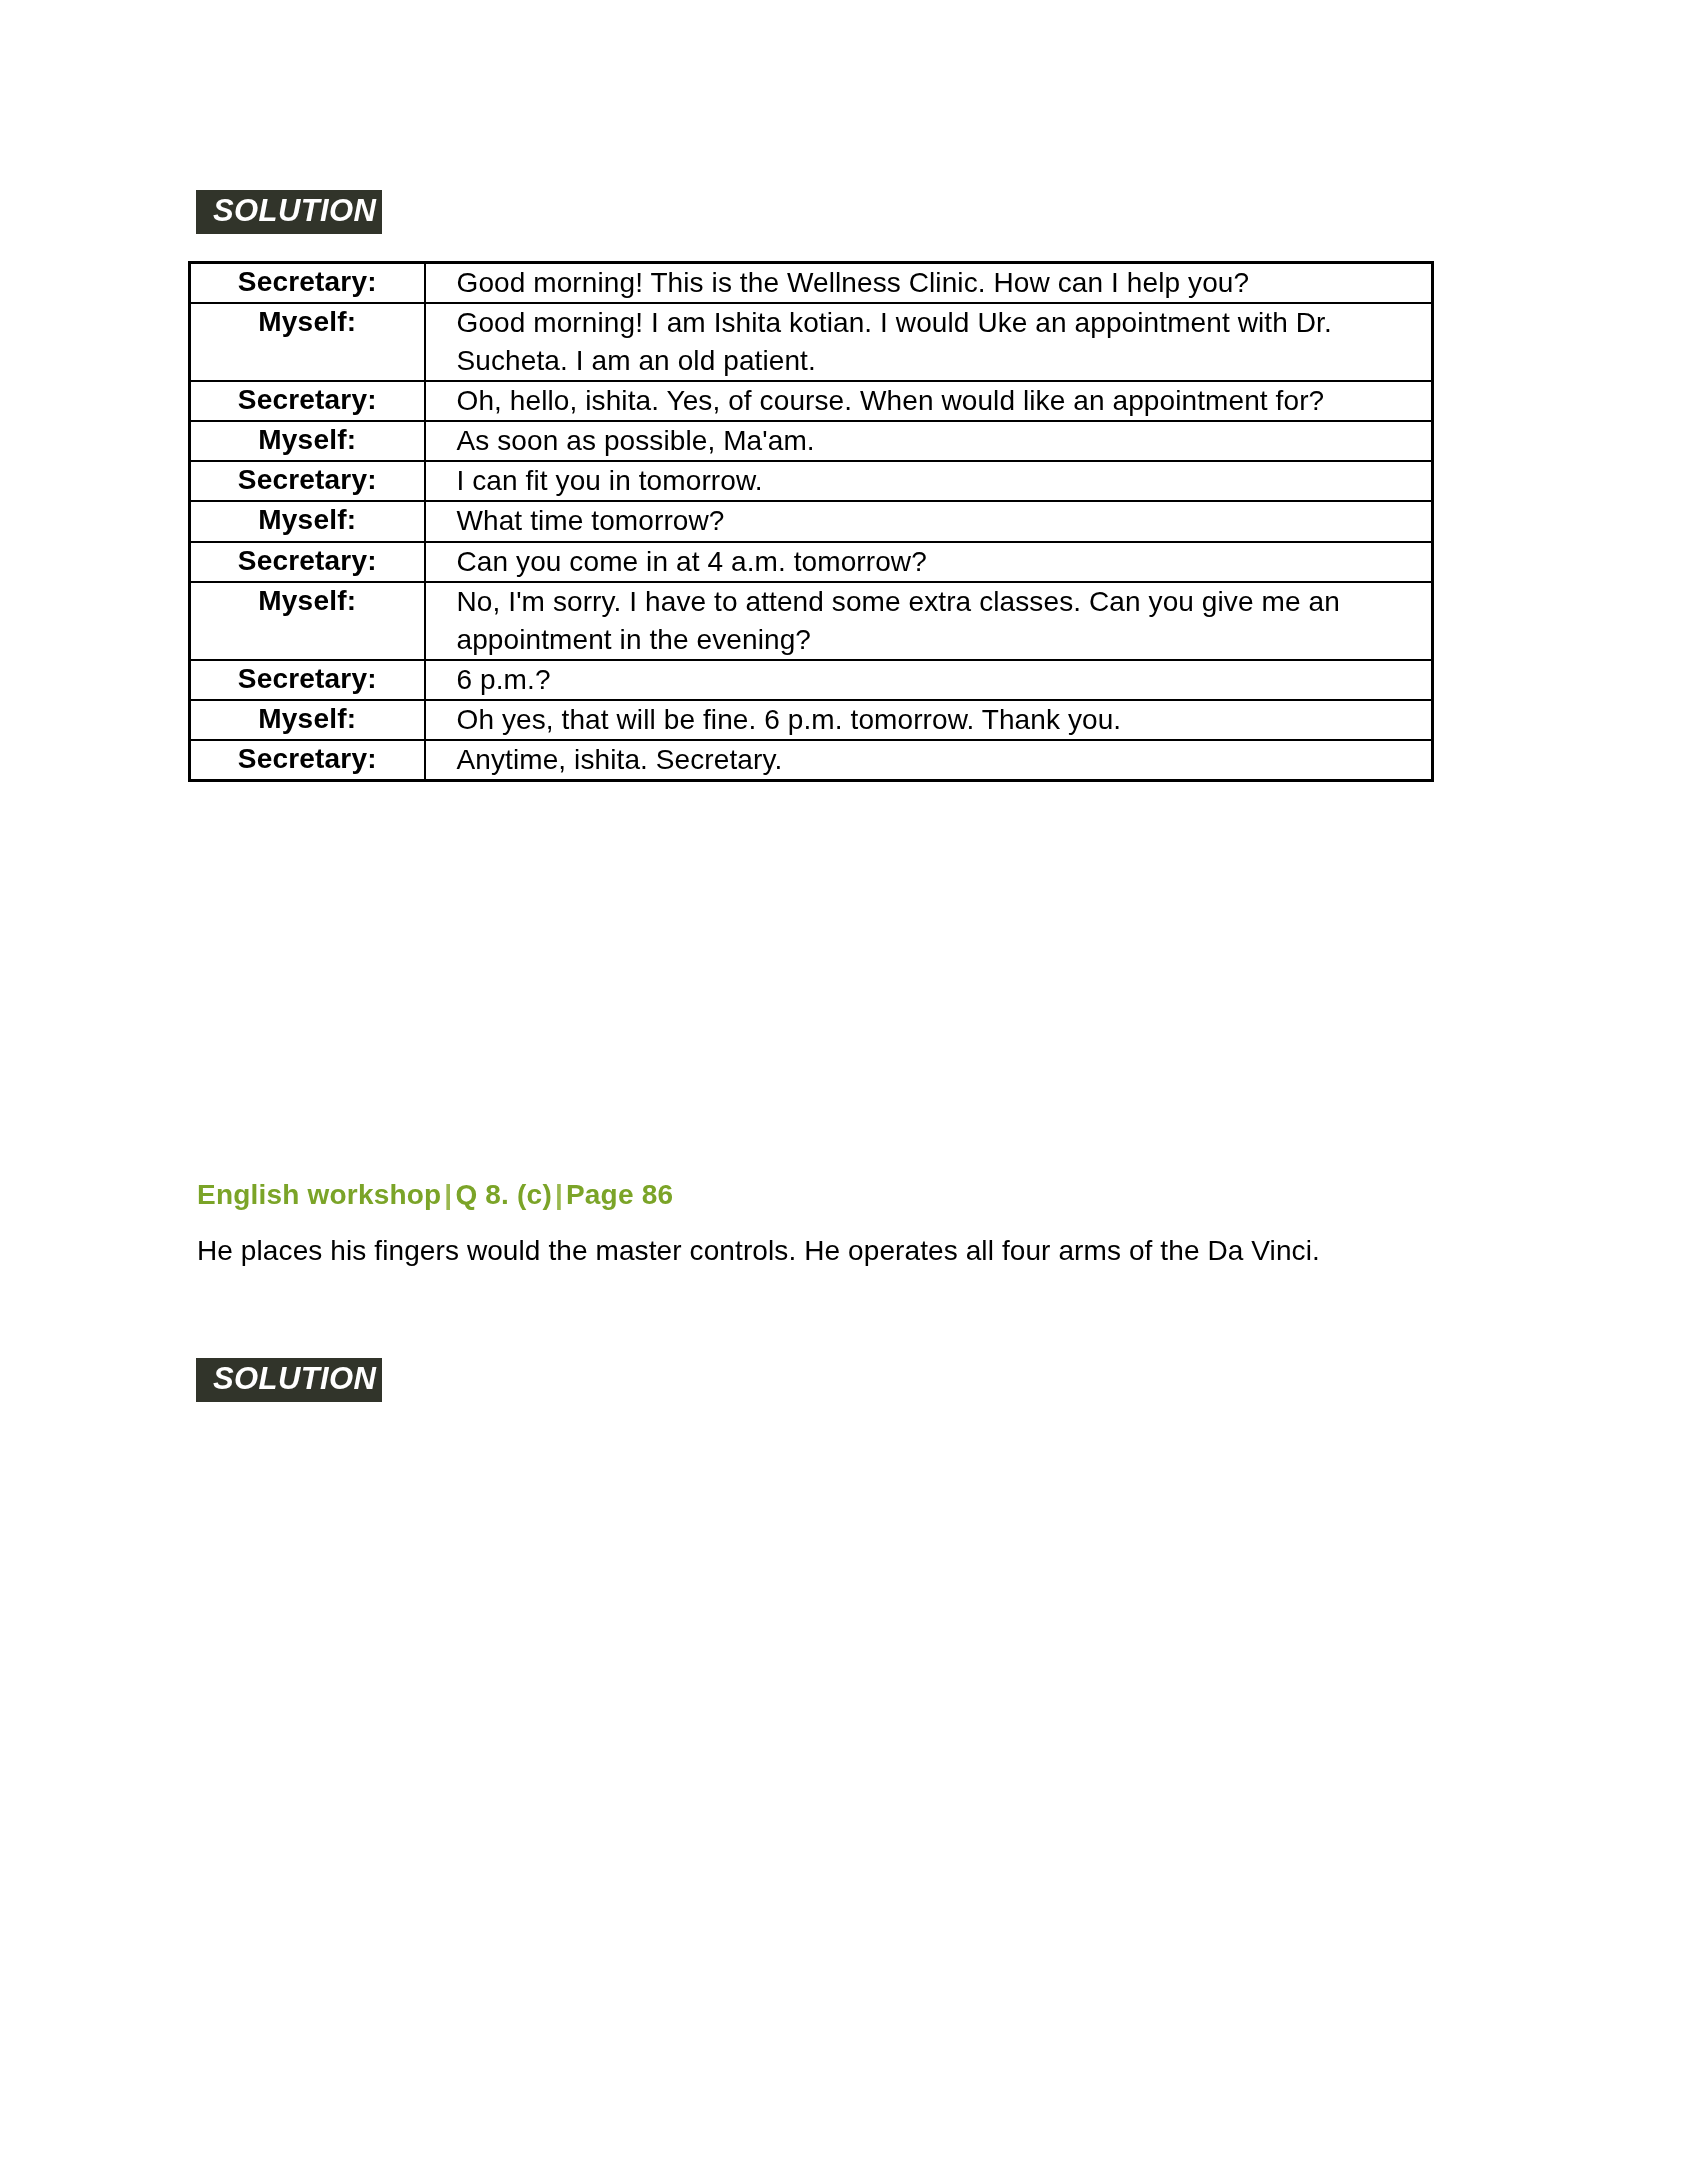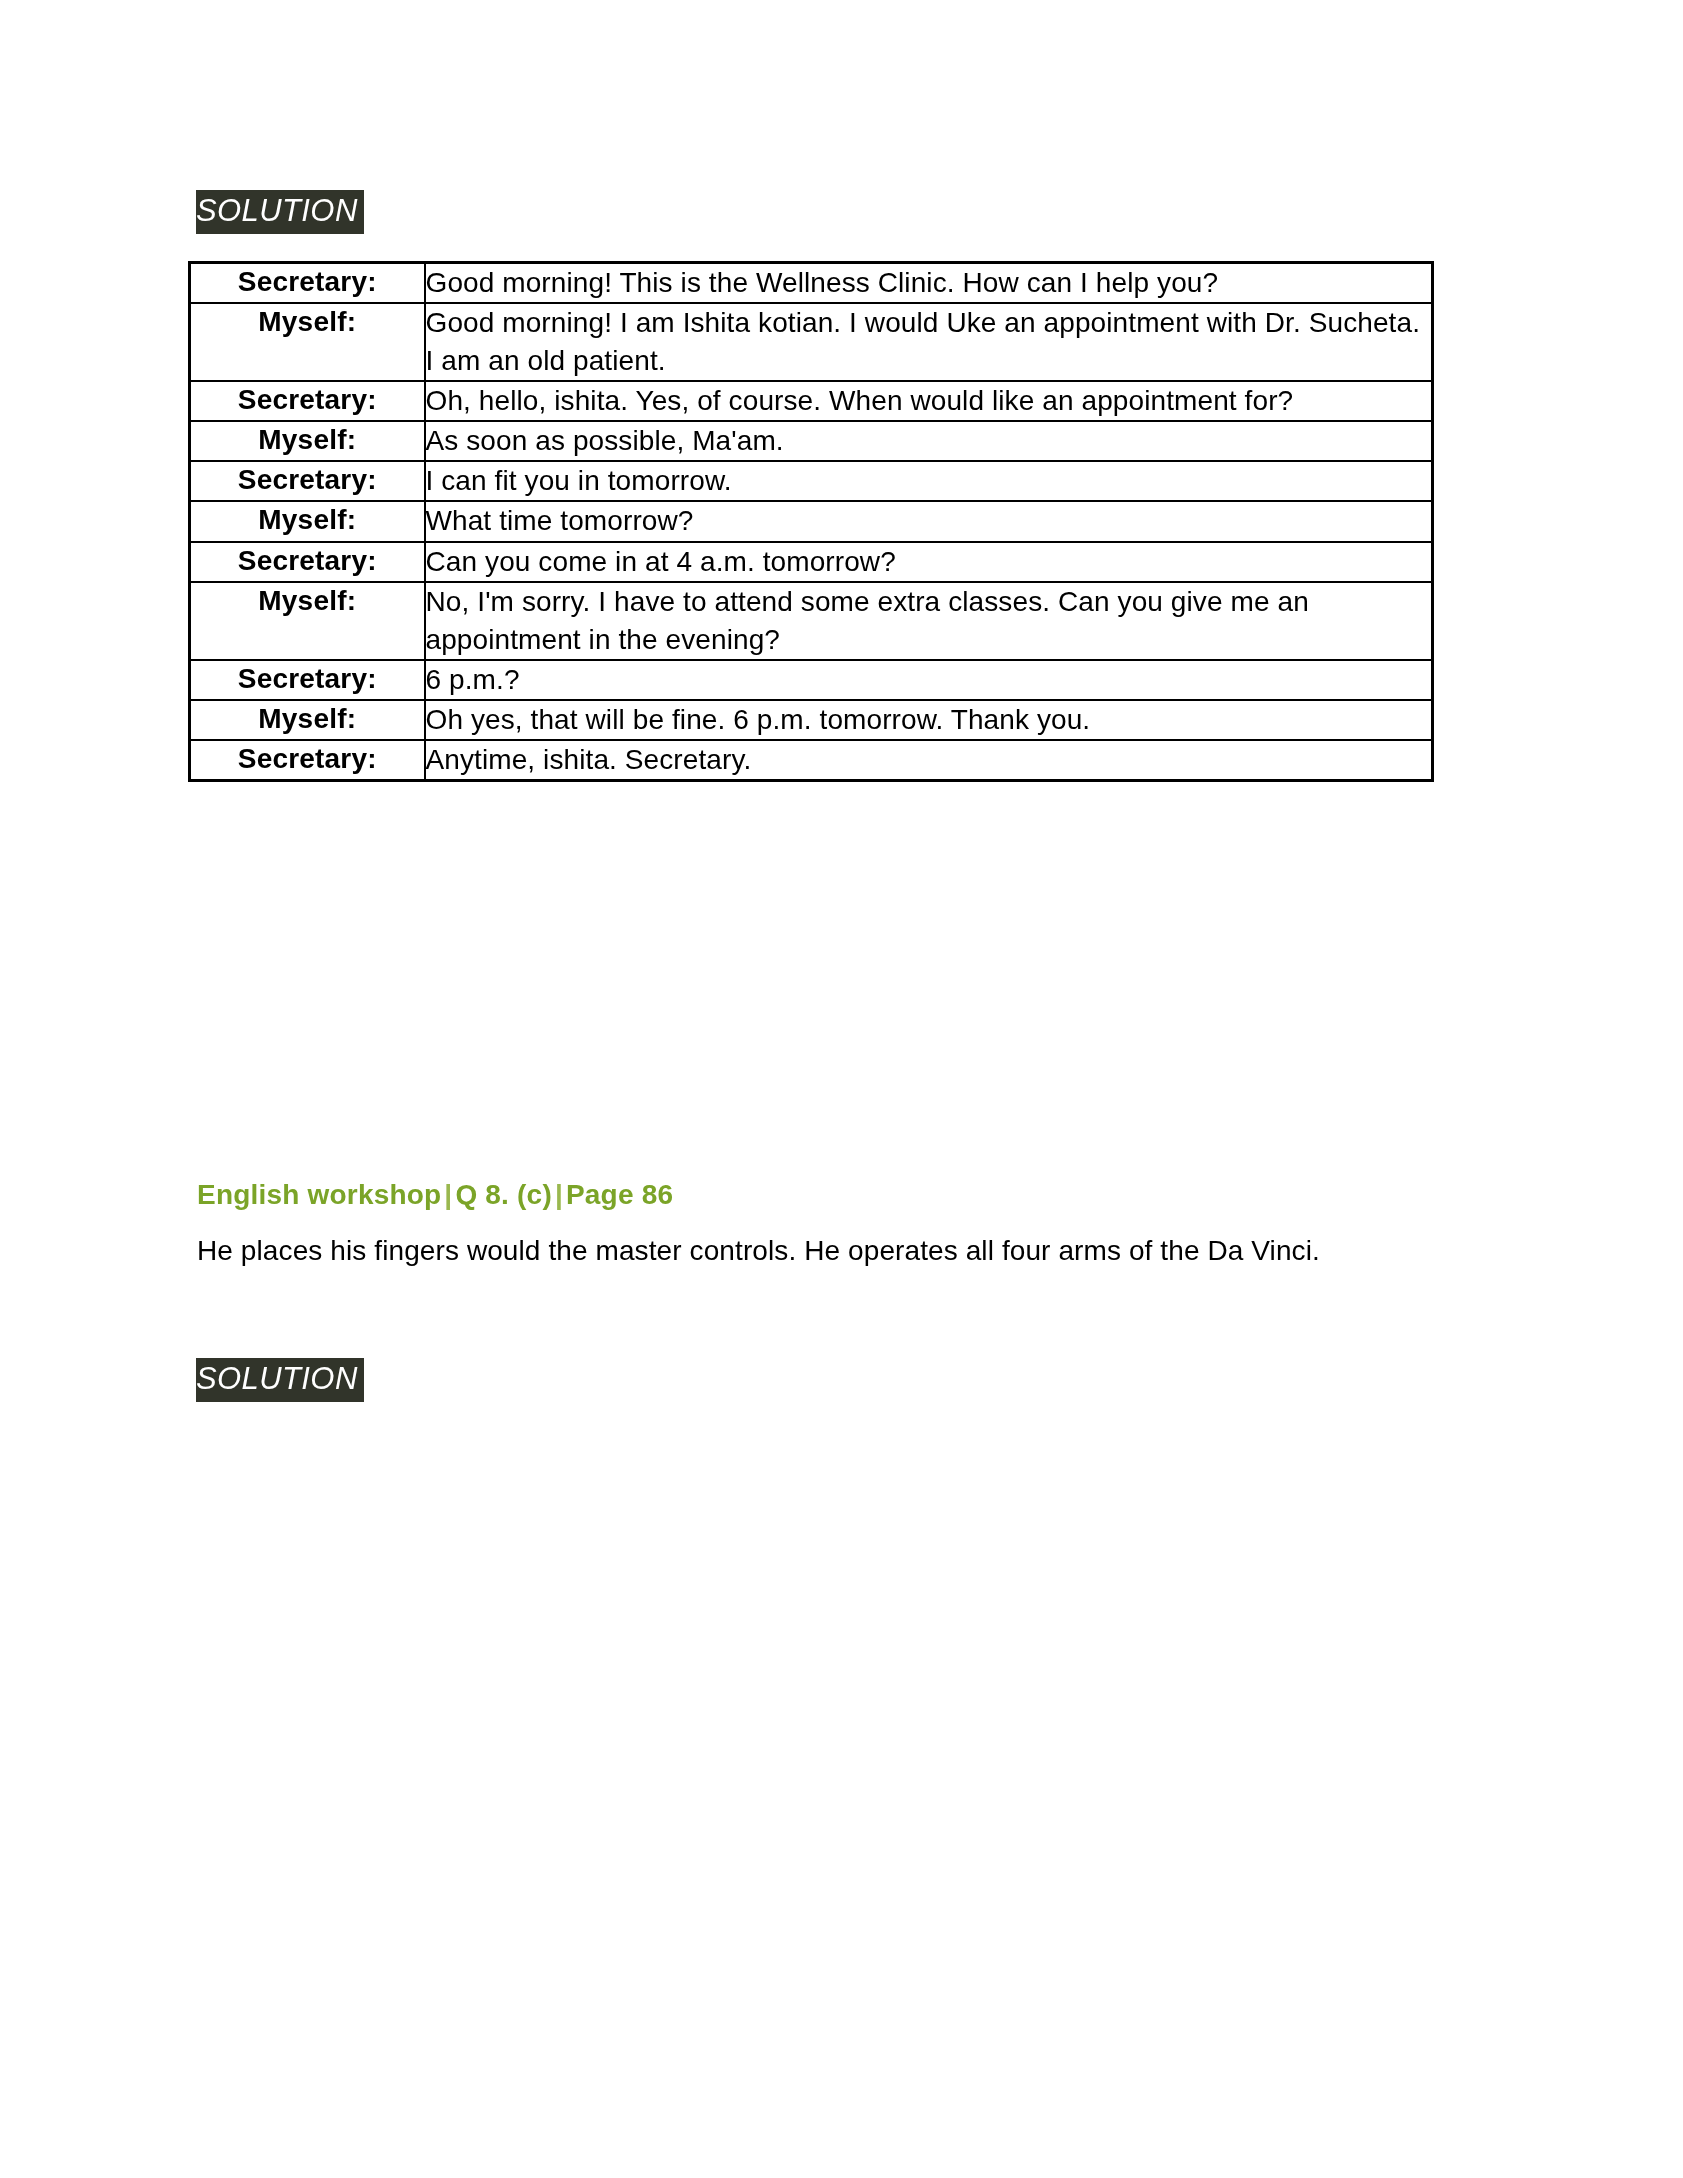--- a/index.html
+++ b/index.html
@@ -24,25 +24,25 @@
     padding: 0;
     overflow: hidden;
   }
 
   
   .solution-badge {
     display: inline-block;
     background: #31342a;
     color: #ffffff;
     font-style: italic;
-    font-weight: 400;
+    font-weight: 700;
     font-size: 31px;
     letter-spacing: 0.4px;
     line-height: 1.18;
-    padding: 3px 6px 4px 0;
+    padding: 3px 6px 4px 17px;
     white-space: nowrap;
   }
 
   .badge-row-1 {
     position: absolute;
     left: 196px;
     top: 190px;
   }
   .badge-row-2 {
     position: absolute;
@@ -81,20 +81,21 @@
   }
   td.line {
     font-weight: 400;
     font-size: 28px;
     line-height: 1.36;
     padding: 12px 12px 22px 14px;
     letter-spacing: 0.1px;
   }
   td.line .txt {
     display: block;
+    margin-left: 31px;
   }
 
   
   .ref-heading {
     position: absolute;
     left: 197px;
     top: 1179px;
     font-size: 28px;
     font-weight: bold;
     color: #7ba428;

